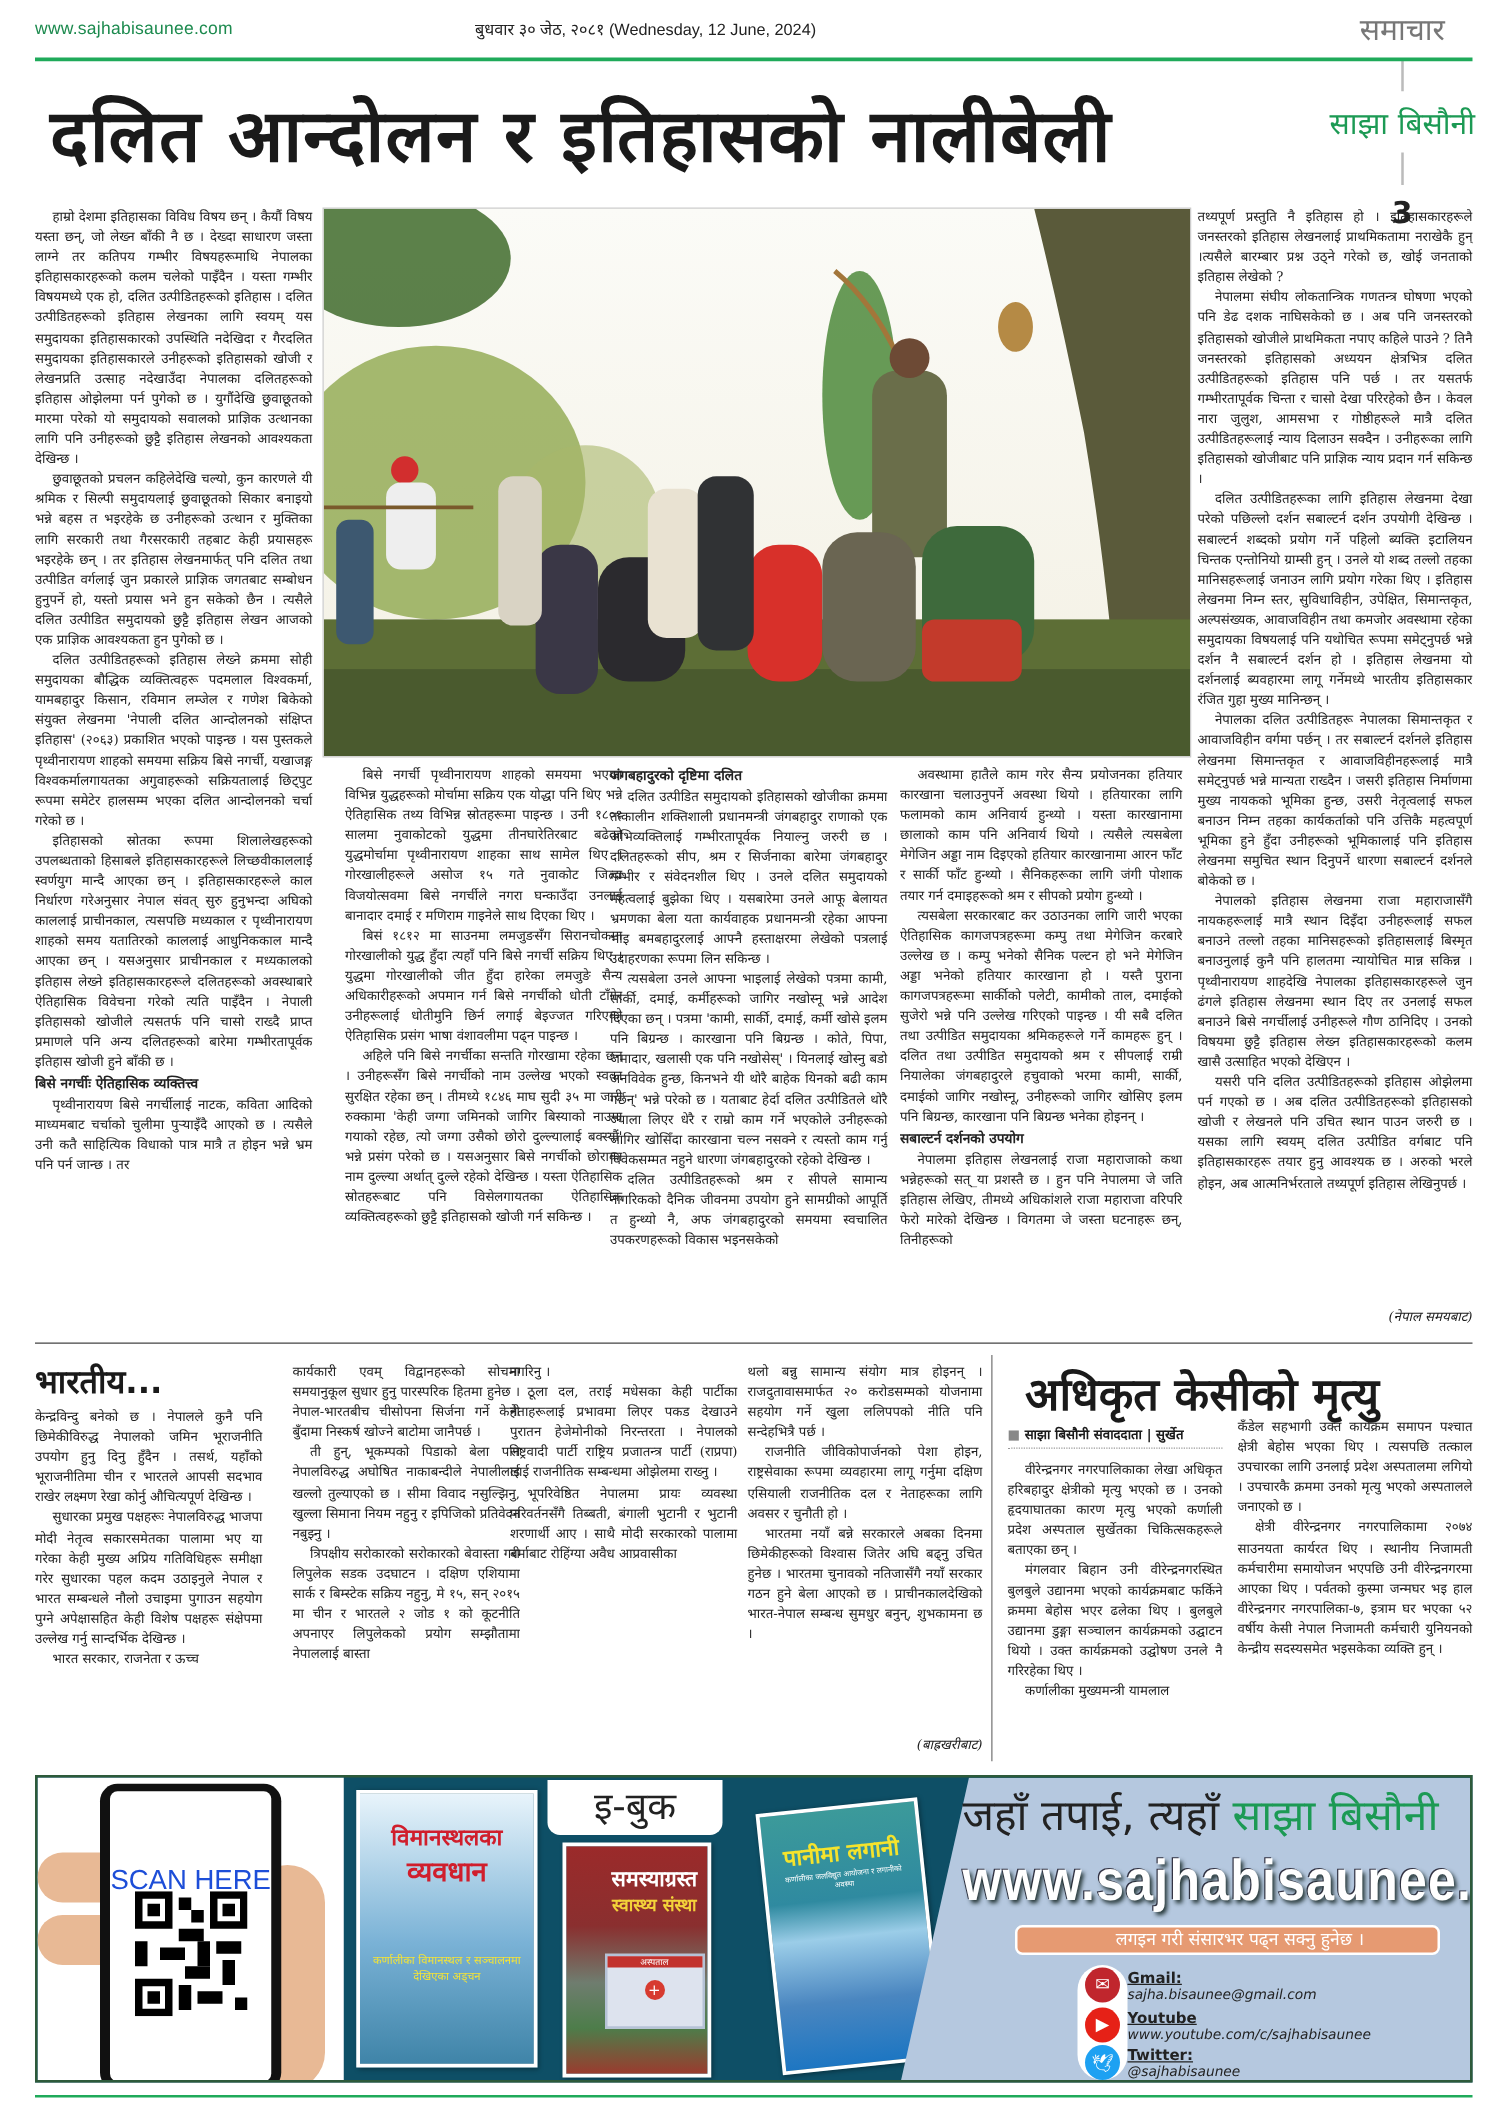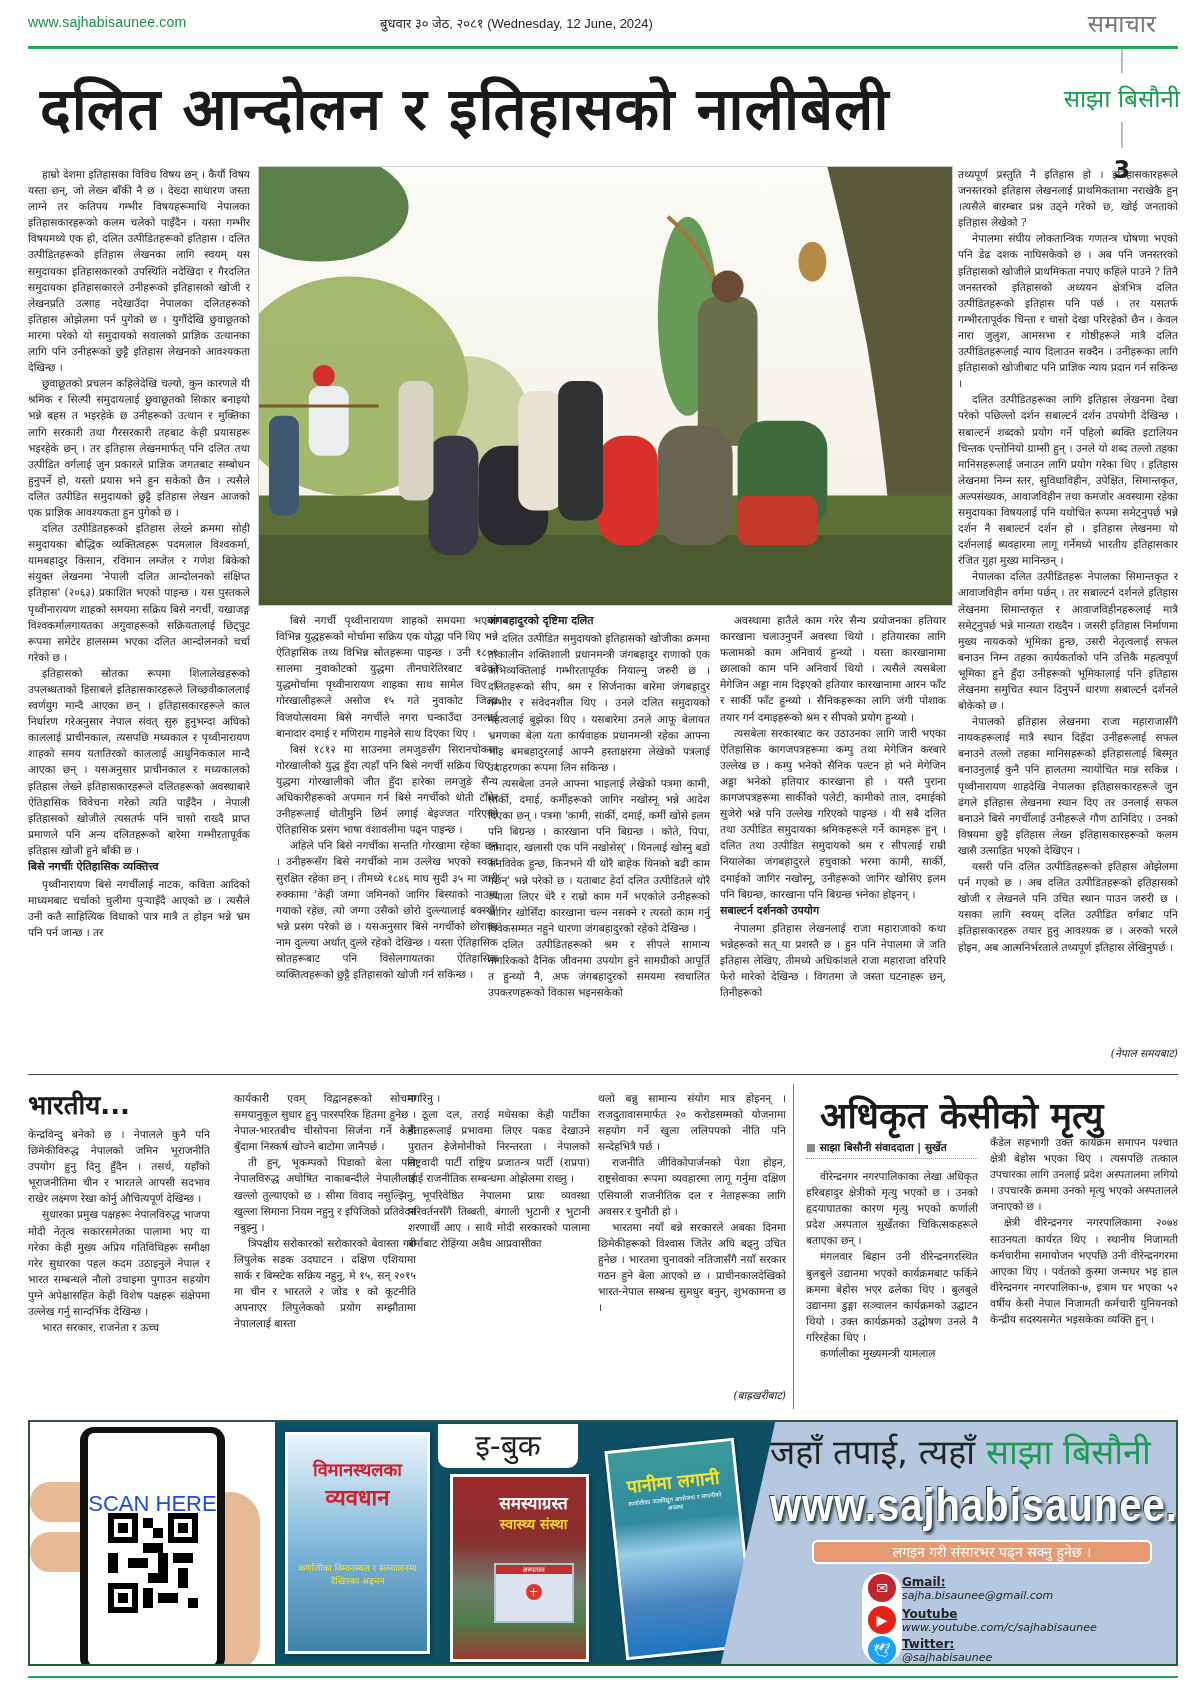--- a/index.html
+++ b/index.html
@@ -215,21 +215,21 @@
     </div>
   </div>
 
   <div class="abs book" style="left:255px; top:10px; width:145px; height:222px; background:linear-gradient(#e8f4fb,#7ab2d6 55%,#3f84a8);">
     <div style="margin-top:22px; text-align:center; font-family:'DejaVu Sans',sans-serif; color:#d01e2c; font-size:18px; font-weight:bold;">विमानस्थलका</div>
     <div style="text-align:center; font-family:'DejaVu Sans',sans-serif; color:#d01e2c; font-size:22px; font-weight:bold;">व्यवधान</div>
     <div style="margin:50px 10px 0; text-align:center; font-family:'DejaVu Sans',sans-serif; color:#f3e338; font-size:9px;">कर्णालीका विमानस्थल र सञ्चालनमा देखिएका अड्चन</div>
   </div>
 
   <div class="abs ebook-tab">इ-बुक</div>
-  <div class="abs book" style="left:420px; top:52px; width:139px; height:188px; background:linear-gradient(#9b2a2a 0%,#8a2f2f 35%,#6f7d6f 60%,#4d7d4a 80%,#9a3b2e 100%);padding-left:28px;">
+  <div class="abs book" style="left:420px; top:52px; width:119px; height:188px; background:linear-gradient(#9b2a2a 0%,#8a2f2f 35%,#6f7d6f 60%,#4d7d4a 80%,#9a3b2e 100%);padding-left:28px;">
     <div style="margin-top:14px; text-align:center; font-family:'DejaVu Sans',sans-serif; color:#fff; font-size:17px; font-weight:bold;">समस्याग्रस्त</div>
     <div style="text-align:center; font-family:'DejaVu Sans',sans-serif; color:#f3d23a; font-size:14px; font-weight:bold;">स्वास्थ्य संस्था</div>
     <div style="margin:30px auto 0; width:80px; height:60px; background:#dde3ee; border:2px solid #b5c2d6; position:relative;">
       <div style="background:#c2322d; color:#fff; font-size:7px; text-align:center; font-family:'DejaVu Sans',sans-serif;">अस्पताल</div>
       <div style="width:16px; height:16px; border-radius:50%; background:#d73b30; margin:10px auto; color:#fff; font-size:12px; text-align:center; line-height:16px;">+</div>
     </div>
   </div>
 
   <div class="abs book" style="left:585px; top:22px; width:130px; height:210px; background:linear-gradient(#3c9a9a 0%,#2f8aa0 35%,#9bcde8 50%,#4a86c0 75%,#1d76c2 100%); transform:rotate(-6deg);">
     <div style="margin-top:22px; text-align:center; font-family:'DejaVu Sans',sans-serif; color:#f5e32c; font-size:18px; font-weight:bold;">पानीमा लगानी</div>

